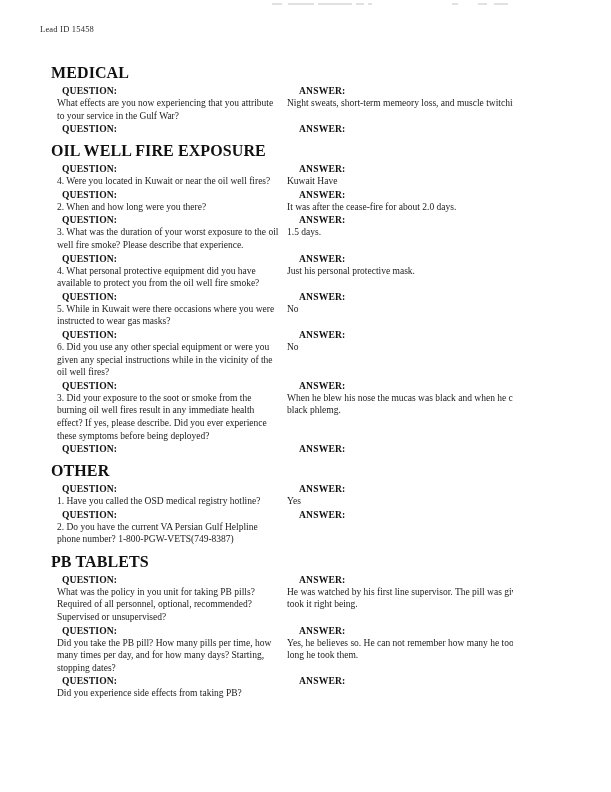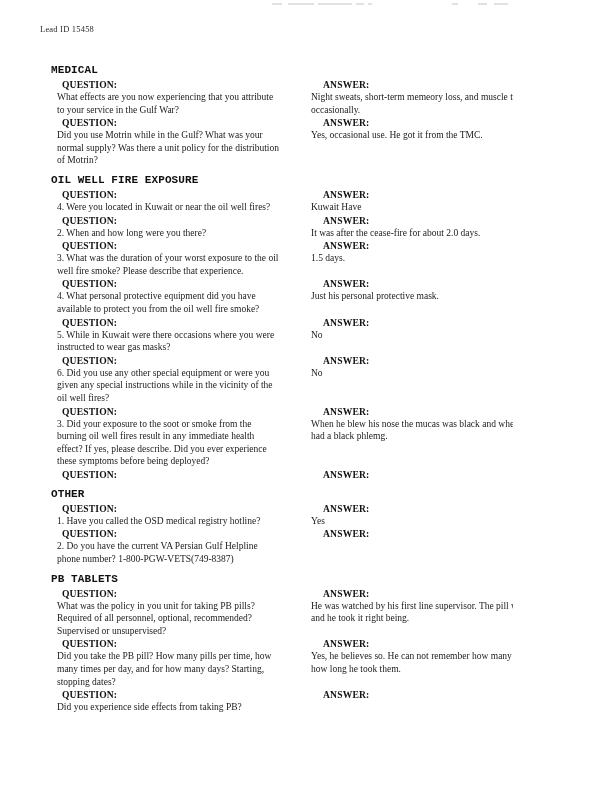--- a/index.html
+++ b/index.html
@@ -63,33 +63,31 @@
     position: absolute;
     top: 64px;
     left: 48px;
     width: 540px;
   }
 
   .section { margin-bottom: 2px; }
 
   .section-title {
     font-weight: bold;
-    font-size: 11px;
+    font-size: 16px;
     letter-spacing: .1px;
     margin: 0 0 2px 3px;
     color: #111;
-    font-family: Liberation Mono, monospace;
   }
   .section + .section .section-title { margin-top: 7px; }
 
   .qa-row {
     display: flex;
     align-items: flex-start;
     margin-bottom: 0;
-    gap: 24px;
   }
   .col-q {
     width: 233px;
     flex: 0 0 233px;
     padding-left: 9px;
     box-sizing: border-box;
   }
   .col-a {
     flex: 1 1 auto;
     padding-left: 0px;
@@ -160,28 +158,20 @@
           </div>
         </div>
         <div class="qa-row">
           <div class="col-q">
             <div class="label label-q">QUESTION:</div>
           </div>
           <div class="col-a">
             <div class="label label-a">ANSWER:</div>
           </div>
         </div>
-        <div class="qa-row">
-          <div class="col-q">
-            <div class="body-text">Did you use Motrin while in the Gulf?  What was your normal supply?  Was there a unit policy for the distribution of Motrin?</div>
-          </div>
-          <div class="col-a">
-            <div class="body-text">Yes, occasional use.  He got it from the TMC.</div>
-          </div>
-        </div>
       </div>
       <div class="section">
         <div class="section-title">OIL WELL FIRE EXPOSURE</div>
         <div class="qa-row">
           <div class="col-q">
             <div class="label label-q">QUESTION:</div>
           </div>
           <div class="col-a">
             <div class="label label-a">ANSWER:</div>
           </div>

